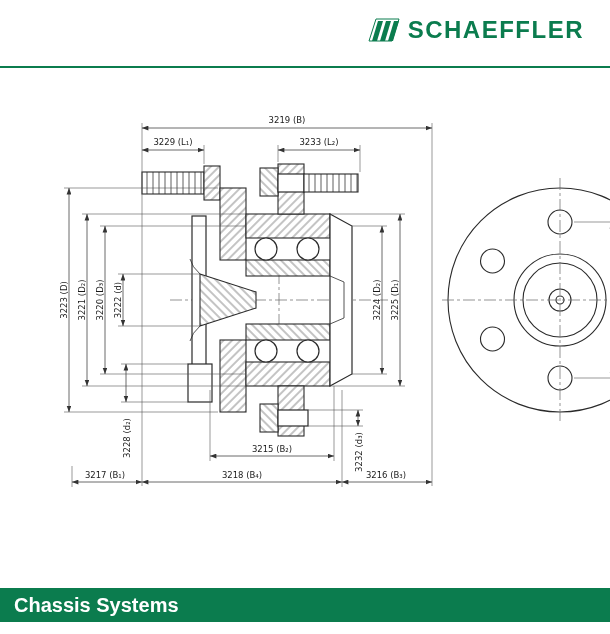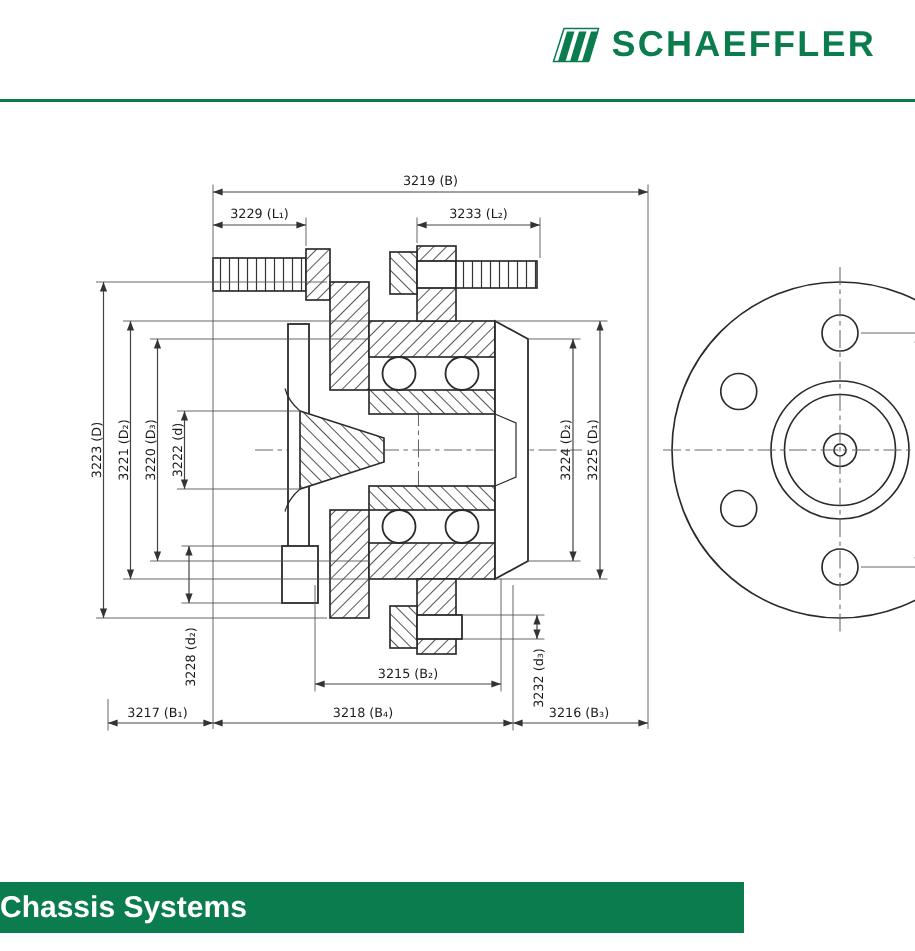--- a/index.html
+++ b/index.html
@@ -27,22 +27,23 @@
   .thr   { fill:url(#thr); stroke:#2a2a2a; stroke-width:1.1; }
   .thin  { stroke:#2a2a2a; stroke-width:0.8; fill:none; }
   .ring  { fill:#fff; stroke:#2a2a2a; stroke-width:1.1; }
   .ringn { fill:none; stroke:#2a2a2a; stroke-width:1.1; }
   .dim   { stroke:#444; stroke-width:0.8; fill:none; }
   .ext   { stroke:#555; stroke-width:0.6; fill:none; }
   .cl    { stroke:#666; stroke-width:0.7; fill:none; stroke-dasharray:12 3 3 3; }
   .dt    { font-family:"DejaVu Sans", sans-serif; font-size:8.5px; fill:#1a1a1a; }
 
   .footer {
-    height:34px; width:496px; background:var(--green);
+    height:34px; width:610px; background:var(--green);
     color:#fff; display:flex; align-items:center;
+    padding-left:14px;
   }
   .footer span { font-size:20px; font-weight:bold; }
 </style>
 </head>
 <body>
 
 <div class="header">
   <div class="brand">
     <svg width="34" height="26" viewBox="0 0 34 26">
       <path d="M3,24 L10,2 L33,2 L26,24 Z" fill="#fff" stroke="#0b7c4e" stroke-width="1"></path>

